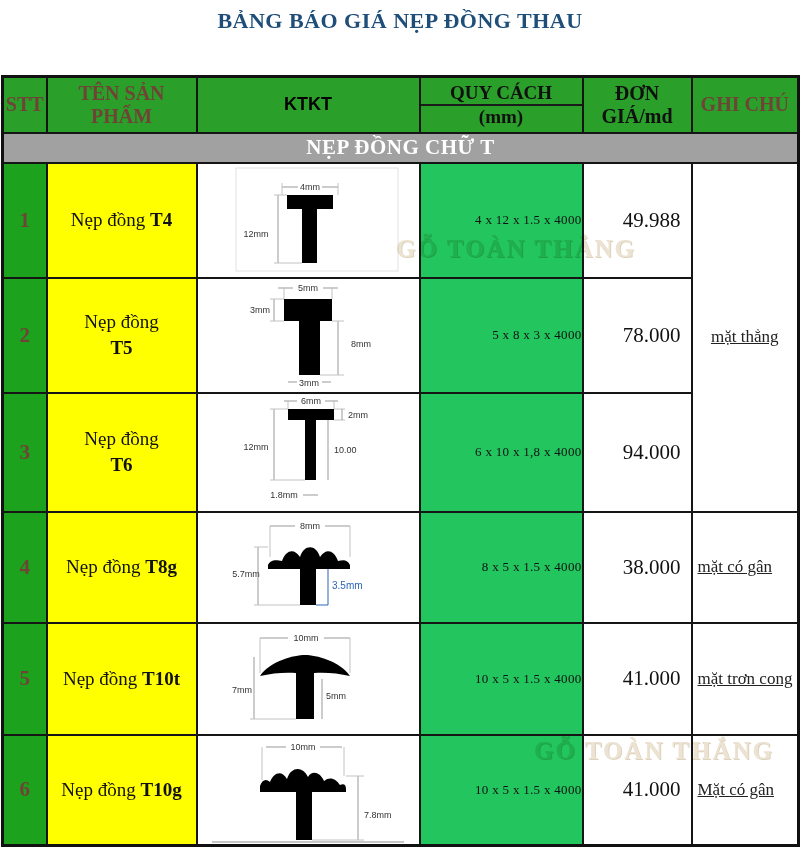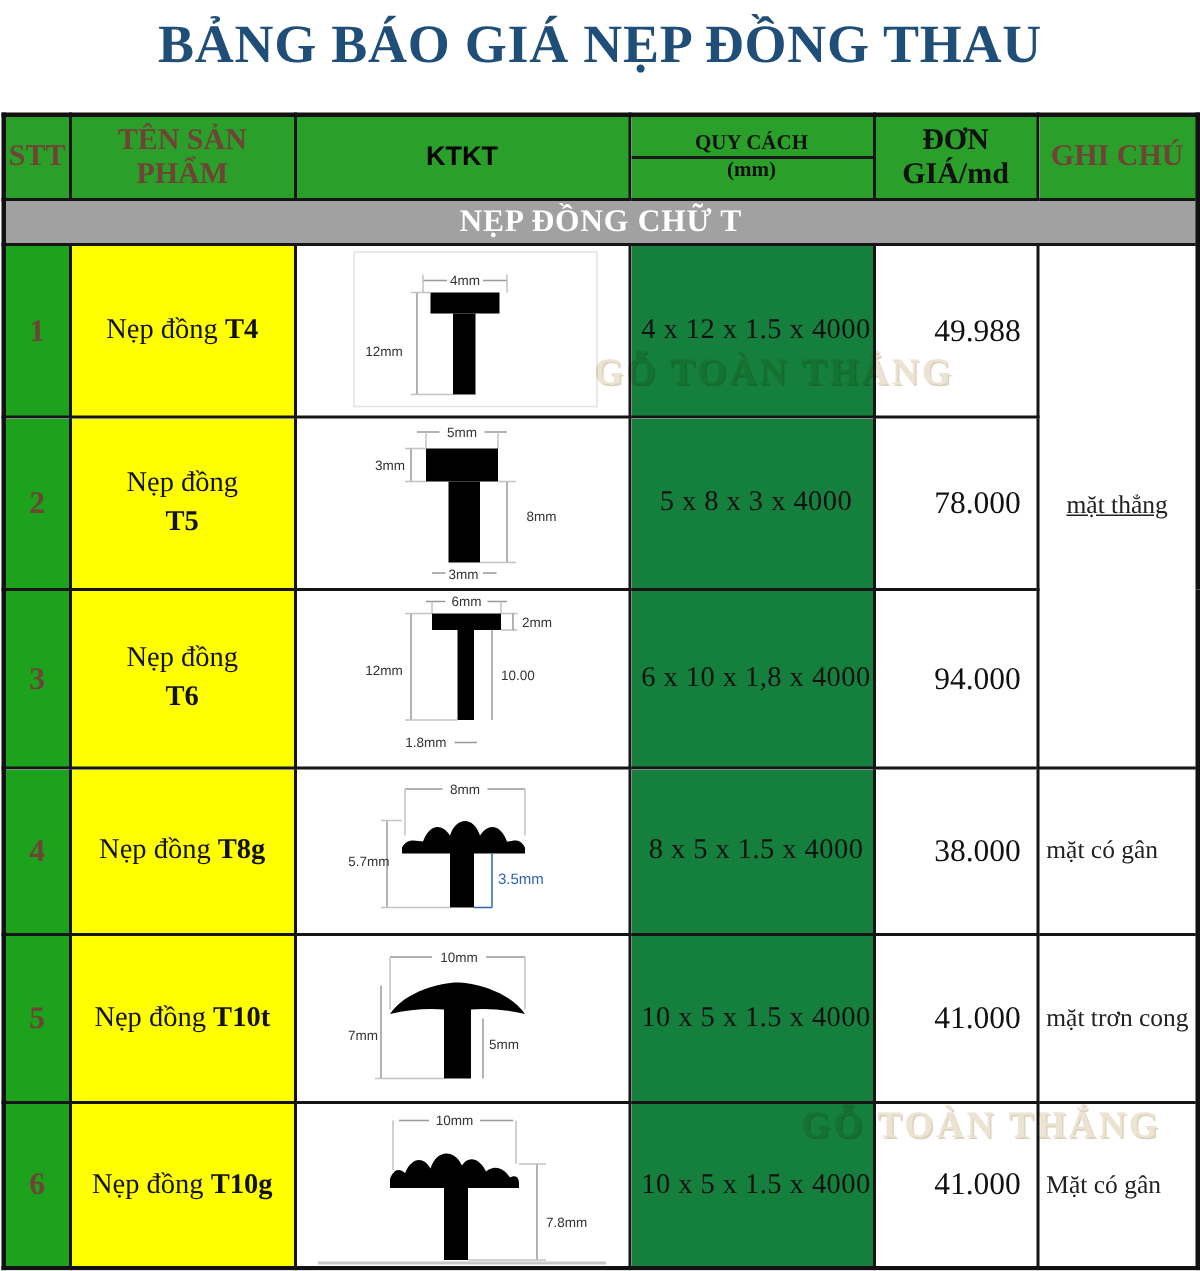--- a/index.html
+++ b/index.html
@@ -1,57 +1,57 @@
 <!DOCTYPE html>
 <html><head>
 <meta charset="utf-8">
 <style>
   * { margin:0; padding:0; box-sizing:border-box; }
   body { background:#fff; font-family:"Liberation Serif", serif; }
   .page { position:relative; width:800px; height:847px; background:#fff; overflow:hidden; }
 
   .title { position:absolute; top:8px; left:0; width:100%; text-align:center;
-           font-weight:bold; font-size:36px; letter-spacing:0.5px; color:#1f4e79; }
+           font-weight:bold; font-size:22px; letter-spacing:0.5px; color:#1f4e79; }
 
   table.price { position:absolute; left:1px; top:75px; width:796px;
                 border-collapse:collapse; table-layout:fixed;
                 border:3px solid #111; }
   td, th { border:2px solid #151515; vertical-align:middle; overflow:hidden; }
 
   tr.hdr   { height:56px; }
   tr.sect  { height:30px; }
   tr.r1 { height:115px; } tr.r2 { height:115px; } tr.r3 { height:119px; }
   tr.r4 { height:111px; } tr.r5 { height:112px; } tr.r6 { height:110px; }
 
   th { background:#2aa02a; font-weight:bold; text-align:center; }
   .th-maroon { color:#6f4436; font-size:20px; line-height:1.15; }
   .th-black  { color:#101010; font-size:20px;margin-top:38px; }
   .th-ktkt   { font-family:"Liberation Sans", sans-serif; font-size:18px; color:#000; }
   .th-split  { padding:0; }
   .th-split .half { height:50%; display:flex; align-items:center; justify-content:center;
-                    color:#101010; font-weight:bold; font-size:14px; }
+                    color:#101010; font-weight:bold; font-size:19px; }
   .th-split .half.top { border-bottom:2px solid #1a1a1a; }
 
   .section-cell { background:#a1a1a1; color:#fff; font-weight:bold; font-size:21px;
                   text-align:center; letter-spacing:0.5px; }
 
   .stt-cell { background:#1ca21c; color:#6f4436; font-weight:bold; font-size:21px;
               text-align:center; }
   .prod-cell { background:#ffff00; color:#111; font-size:19px; text-align:center;
                line-height:1.35; }
   .prod-cell b { font-size:19px; }
   .prod-cell .nl { display:block; }
   .ktkt-cell { background:#fff; padding:0; }
-  .spec-cell { background:#15803d; color:#111; font-size:19px; text-align:center;
+  .spec-cell { background:#22c55e; color:#111; font-size:13px; text-align:right;
                padding-left:6px; letter-spacing:0.3px; }
   .price-cell { background:#fff; color:#111; font-size:21px; text-align:right;
                 padding-right:10px; }
   .note-cell { background:#fff; color:#222; font-size:17px; }
   .note-center { text-align:center;text-decoration:underline; }
-  .note-left { text-align:left; padding-left:5px; }
+  .note-left { text-align:left; padding-left:5px;text-decoration:underline; }
 
   svg.diagram { display:block; margin:0 auto; }
   .shape { fill:#000; }
   .panel { fill:#fff; stroke:#e2e2e2; stroke-width:1; }
   .dimline { stroke:#999; stroke-width:1; fill:none; }
   .extline { stroke:#c2c2c2; stroke-width:1; fill:none; }
   .dimline-blue { stroke:#2e64b5; stroke-width:1; fill:none; }
   .baseline { stroke:#c8c8c8; stroke-width:2; fill:none; }
   text.dim { font-family:"Liberation Sans", sans-serif; font-size:9px; fill:#333; }
   text.dim-blue { font-family:"Liberation Sans", sans-serif; font-size:10px; fill:#2e64b5; }

